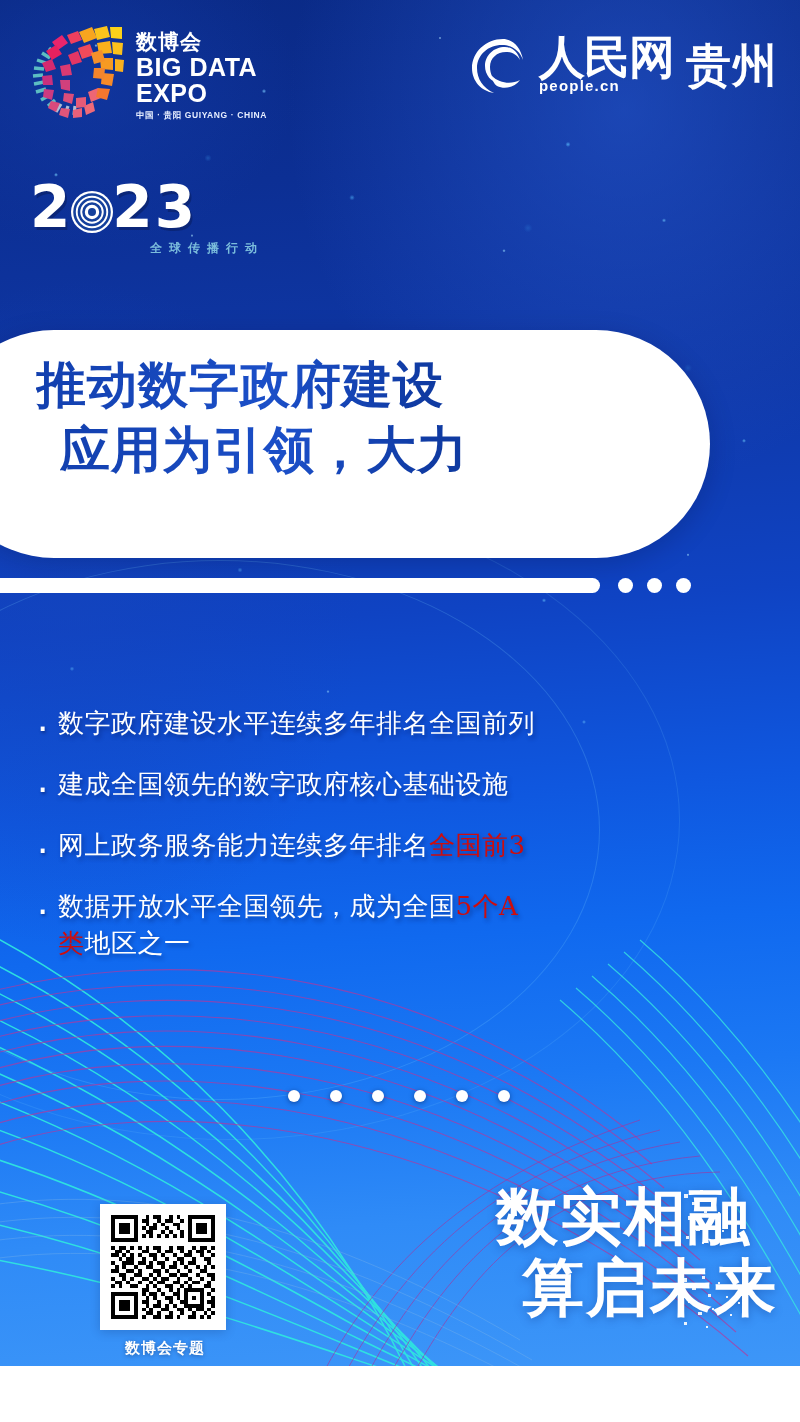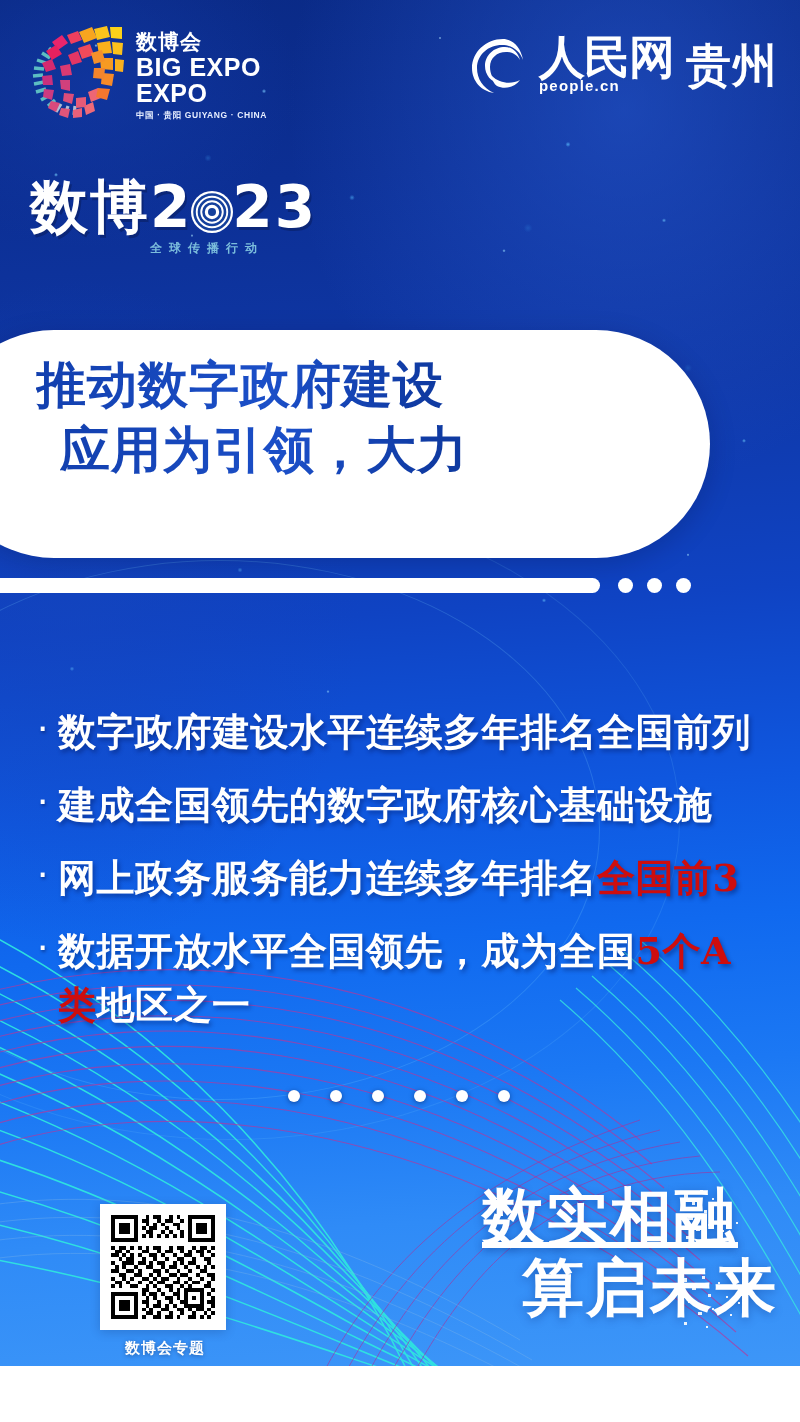--- a/index.html
+++ b/index.html
@@ -190,21 +190,21 @@
     display:flex; align-items:flex-start;
     margin-bottom:19px;
   }
   .bullet .dot {
     color:#fff; font-size:40px; line-height:42px; width:22px;
     flex:none; text-align:left;
     text-shadow:1px 2px 3px rgba(0,20,80,.45);
   }
   .bullet .txt {
     font-family:"DejaVu Serif", serif;
-    font-weight:bold; font-size:38px; line-height:1.42;
+    font-weight:normal; font-size:26px; line-height:1.42;
     color:#fff; letter-spacing:.5px;
     text-shadow:2px 3px 4px rgba(0,25,95,.45);
   }
   .bullet .txt .hi { color:#ce0d0d; }
 
   
   .dots6 {
     position:absolute; left:288px; top:1090px;
     display:flex; gap:30px;
   }
@@ -227,21 +227,21 @@
   }
 
   
   .slogan { position:absolute; right:22px; top:1182px; text-align:right; }
   .sl-line {
     color:#fff; font-weight:bold; font-size:62px; line-height:1.14;
     font-family:"DejaVu Sans", sans-serif; letter-spacing:2px;
     text-shadow:0 2px 10px rgba(0,30,110,.35);
     position:relative;
   }
-  .sl-line.l1 { margin-right:40px;text-decoration:underline; }
+  .sl-line.l1 { margin-right:26px; }
   .sl-line.l2 { margin-right:0px; }
   .sl-dust {
     position:absolute; right:-10px; top:0; width:110px; height:100%;
     pointer-events:none;
   }
   .sl-dust svg { display:block; }
 </style>
 </head>
 <body>
 
@@ -362,21 +362,21 @@
           <path d="M97,37 L106,38 L105,50 L97,49 Z" fill="#fab01e"></path>
           <path d="M84,51 L96,52 L94,64 L83,62 Z" fill="#f68a28"></path>
           <path d="M80,66 L92,67 L89,78 L78,75 Z" fill="#f4772e"></path>
           <path d="M73,31 L84,28 L87,39 L76,42 Z" fill="#f5902a"></path>
           <path d="M76,46 L87,46 L86,57 L75,56 Z" fill="#f4852c"></path>
         </g>
       </svg>
     </div>
     <div class="expo-words">
       <div class="expo-cn">数博会</div>
-      <div class="expo-en1">BIG EXPO</div>
+      <div class="expo-en1">BIG DATA</div>
       <div class="expo-en2">EXPO</div>
       <div class="expo-sub">中国 · 贵阳  GUIYANG · CHINA</div>
     </div>
   </div>
 
   <div class="hdr-right">
     <div class="pd-globe">
       <svg width="62" height="62" viewBox="0 0 62 62">
         <path d="M31 3 C15.5 3 3 15.5 3 31 C3 46.5 15.5 59 31 59 C46.5 59 59 46.5 59 31 C59 15.5 46.5 3 31 3 Z
                  M31 11 C42 11 51 20 51 31 C51 42 42 51 31 51 C20 51 11 42 11 31 C11 20 20 11 31 11 Z" fill="#ffffff" opacity="0"></path>
@@ -387,21 +387,20 @@
     </div>
     <div class="pd-stack">
       <div class="pd-cn">人民网</div>
       <div class="pd-url">people.cn</div>
     </div>
     <div class="pd-region">贵州</div>
   </div>
 
   <div class="wordmark">
     <div class="wm-main">
-      <span>数博</span>
       <span>2</span>
       <span class="wm-ring">
         <svg width="44" height="44" viewBox="0 0 44 44">
           <circle cx="22" cy="22" r="21" fill="#fff"></circle>
           <circle cx="22" cy="22" r="17.5" fill="none" stroke="#14409c" stroke-width="2.6"></circle>
           <circle cx="22" cy="22" r="13" fill="none" stroke="#14409c" stroke-width="2.6"></circle>
           <circle cx="22" cy="22" r="8.5" fill="none" stroke="#14409c" stroke-width="2.6"></circle>
           <circle cx="22" cy="22" r="4" fill="#14409c"></circle>
           <rect x="22" y="18" width="24" height="9" fill="#0f3899" opacity="0"></rect>
         </svg>

